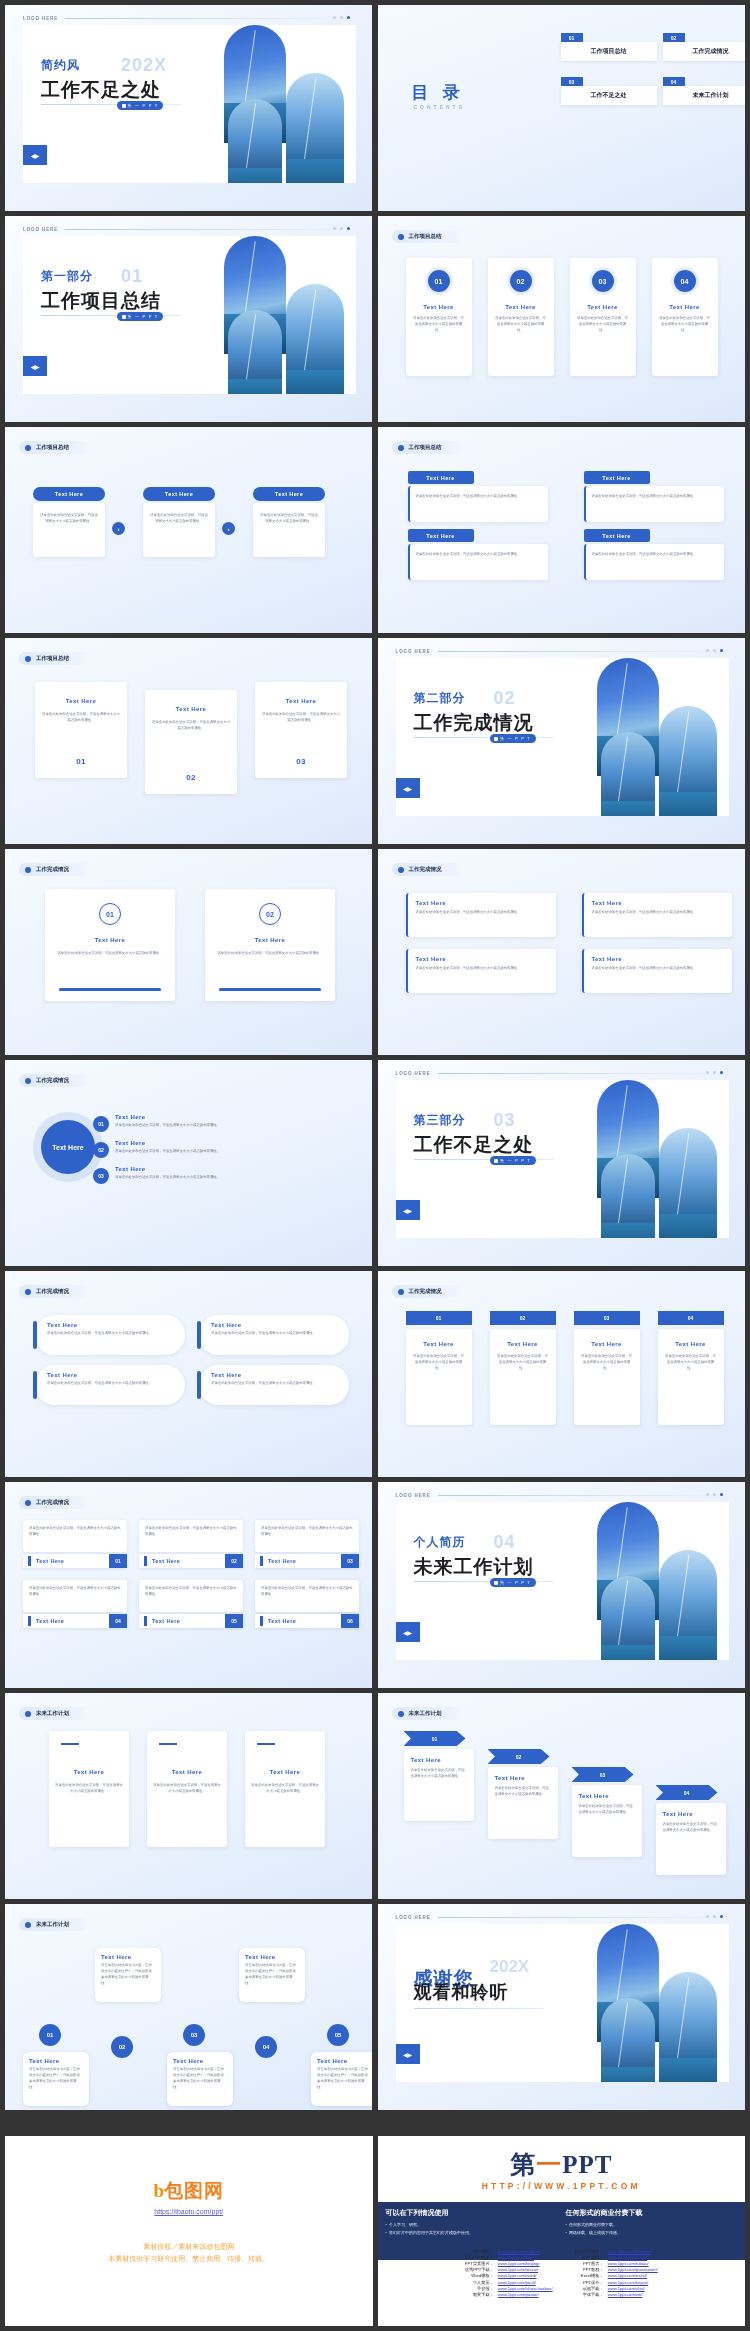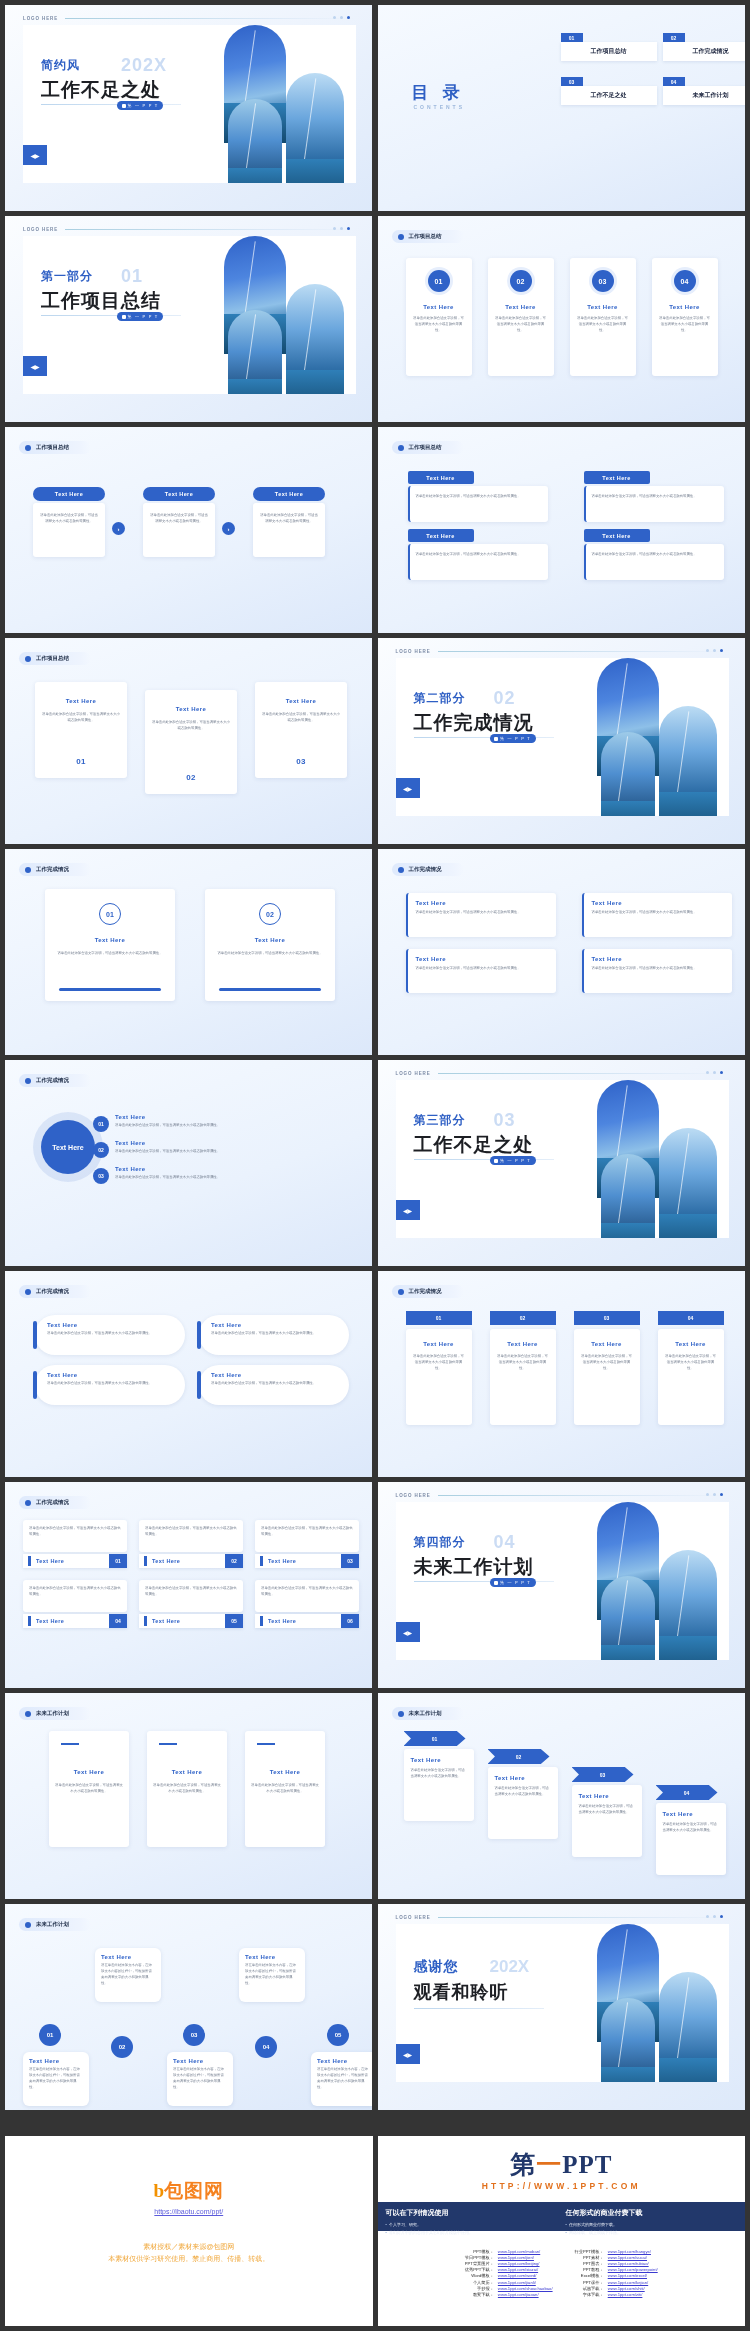--- a/index.html
+++ b/index.html
@@ -135,21 +135,21 @@
     color:#fff; font-size:5px; font-weight:800; display:flex; align-items:center; justify-content:center;
   }
   .toc-item .box {
     position:absolute; left:0; top:9px; width:96px; height:19px; background:#fff;
     box-shadow:0 1px 3px rgba(40,70,130,.12); display:flex; align-items:center; justify-content:center;
     font-size:6px; font-weight:700; color:#17203a;
     font-family:"Liberation Serif","DejaVu Serif",serif;
   }
 
   
-  .ty1 { position:absolute; left:36px; top:54px; font-size:14px; font-weight:800; color:#2e5fc4;
+  .ty1 { position:absolute; left:36px; top:62px; font-size:19px; font-weight:800; color:#2e5fc4;
          font-family:"Liberation Serif","DejaVu Serif",serif; letter-spacing:1px;text-align:right;}
   .ty-year { position:absolute; left:112px; top:53px; font-size:17px; font-weight:800; color:#cddef5;}
   .ty2 { position:absolute; left:36px; top:76px; font-size:18px; font-weight:800; color:#1d1f24;
          font-family:"Liberation Serif","DejaVu Serif",serif; letter-spacing:1px;}
 
   
   .footers { position:absolute; left:0; top:2136px; width:750px; height:195px;
              display:grid; grid-template-columns:1fr 1fr; gap:5px; padding:0 5px 5px 5px;}
   .fpanel { background:#fff; position:relative; overflow:hidden; }
 
@@ -162,21 +162,21 @@
              color:#5b5bdb; text-decoration:underline; }
   .bt-l1 { position:absolute; left:0; right:0; top:106px; text-align:center; font-size:7px; color:#f0a73a; }
   .bt-l2 { position:absolute; left:0; right:0; top:118px; text-align:center; font-size:7px; color:#f0a73a; }
 
   .p1-logo { position:absolute; left:0; right:0; top:12px; text-align:center;
              font-size:25px; font-weight:800; color:#22386b; letter-spacing:1px;
              font-family:"Liberation Serif","DejaVu Serif",serif;}
   .p1-logo .dash { color:#e2711d; }
   .p1-url { position:absolute; left:0; right:0; top:45px; text-align:center; font-size:8.5px;
             color:#e2711d; letter-spacing:3.2px; font-weight:600;}
-  .p1-band { position:absolute; left:0; right:0; top:66px; height:29px; background:#22386b; color:#fff;}
+  .p1-band { position:absolute; left:0; right:0; top:66px; height:58px; background:#22386b; color:#fff;}
   .p1-band .col { position:absolute; top:6px; }
   .p1-band .col.a { left:8px; } .p1-band .col.b { left:188px; }
   .p1-band h4 { font-size:7px; font-weight:800; margin-bottom:3px;
                 font-family:"Liberation Serif","DejaVu Serif",serif;}
   .p1-band li { font-size:4px; list-style:none; line-height:1.9; color:#e7ecf6;}
   .p1-band li:before { content:"\25AA"; margin-right:2px; color:#9fb3d8; }
   .links { position:absolute; top:112px; left:0; right:0; display:flex; gap:18px; justify-content:center;}
   .links table { border-collapse:collapse; }
   .links td { font-size:4.2px; padding:0.6px 2px; color:#2a2a2a; white-space:nowrap;}
   .links td.u { color:#3a3ad0; text-decoration:underline; }
@@ -604,21 +604,21 @@
           </div>
     <div class="arch c">
             <div class="mast"></div>
             <div class="sea"></div>
           </div>
     <div class="arch b">
             <div class="mast"></div>
             <div class="sea"></div>
           </div>
   </div>
-  <div class="cover-zh cover-title1">第四部分</div>
+  <div class="cover-zh cover-title1">个人简历</div>
   <div class="cover-year">04</div>
   <div class="cover-title2">未来工作计划</div>
   <div class="cover-rule"></div>
   <div class="pill-1ppt" style="left:112px;top:96px"><span class="sq"></span>第 一 P P T</div>
   <div class="cover-btn">◀▶</div>
       </div>
       <div class="slide plain">
         <div class="hdr-pill">
   <span class="bul"></span>
   <span>未来工作计划</span>

